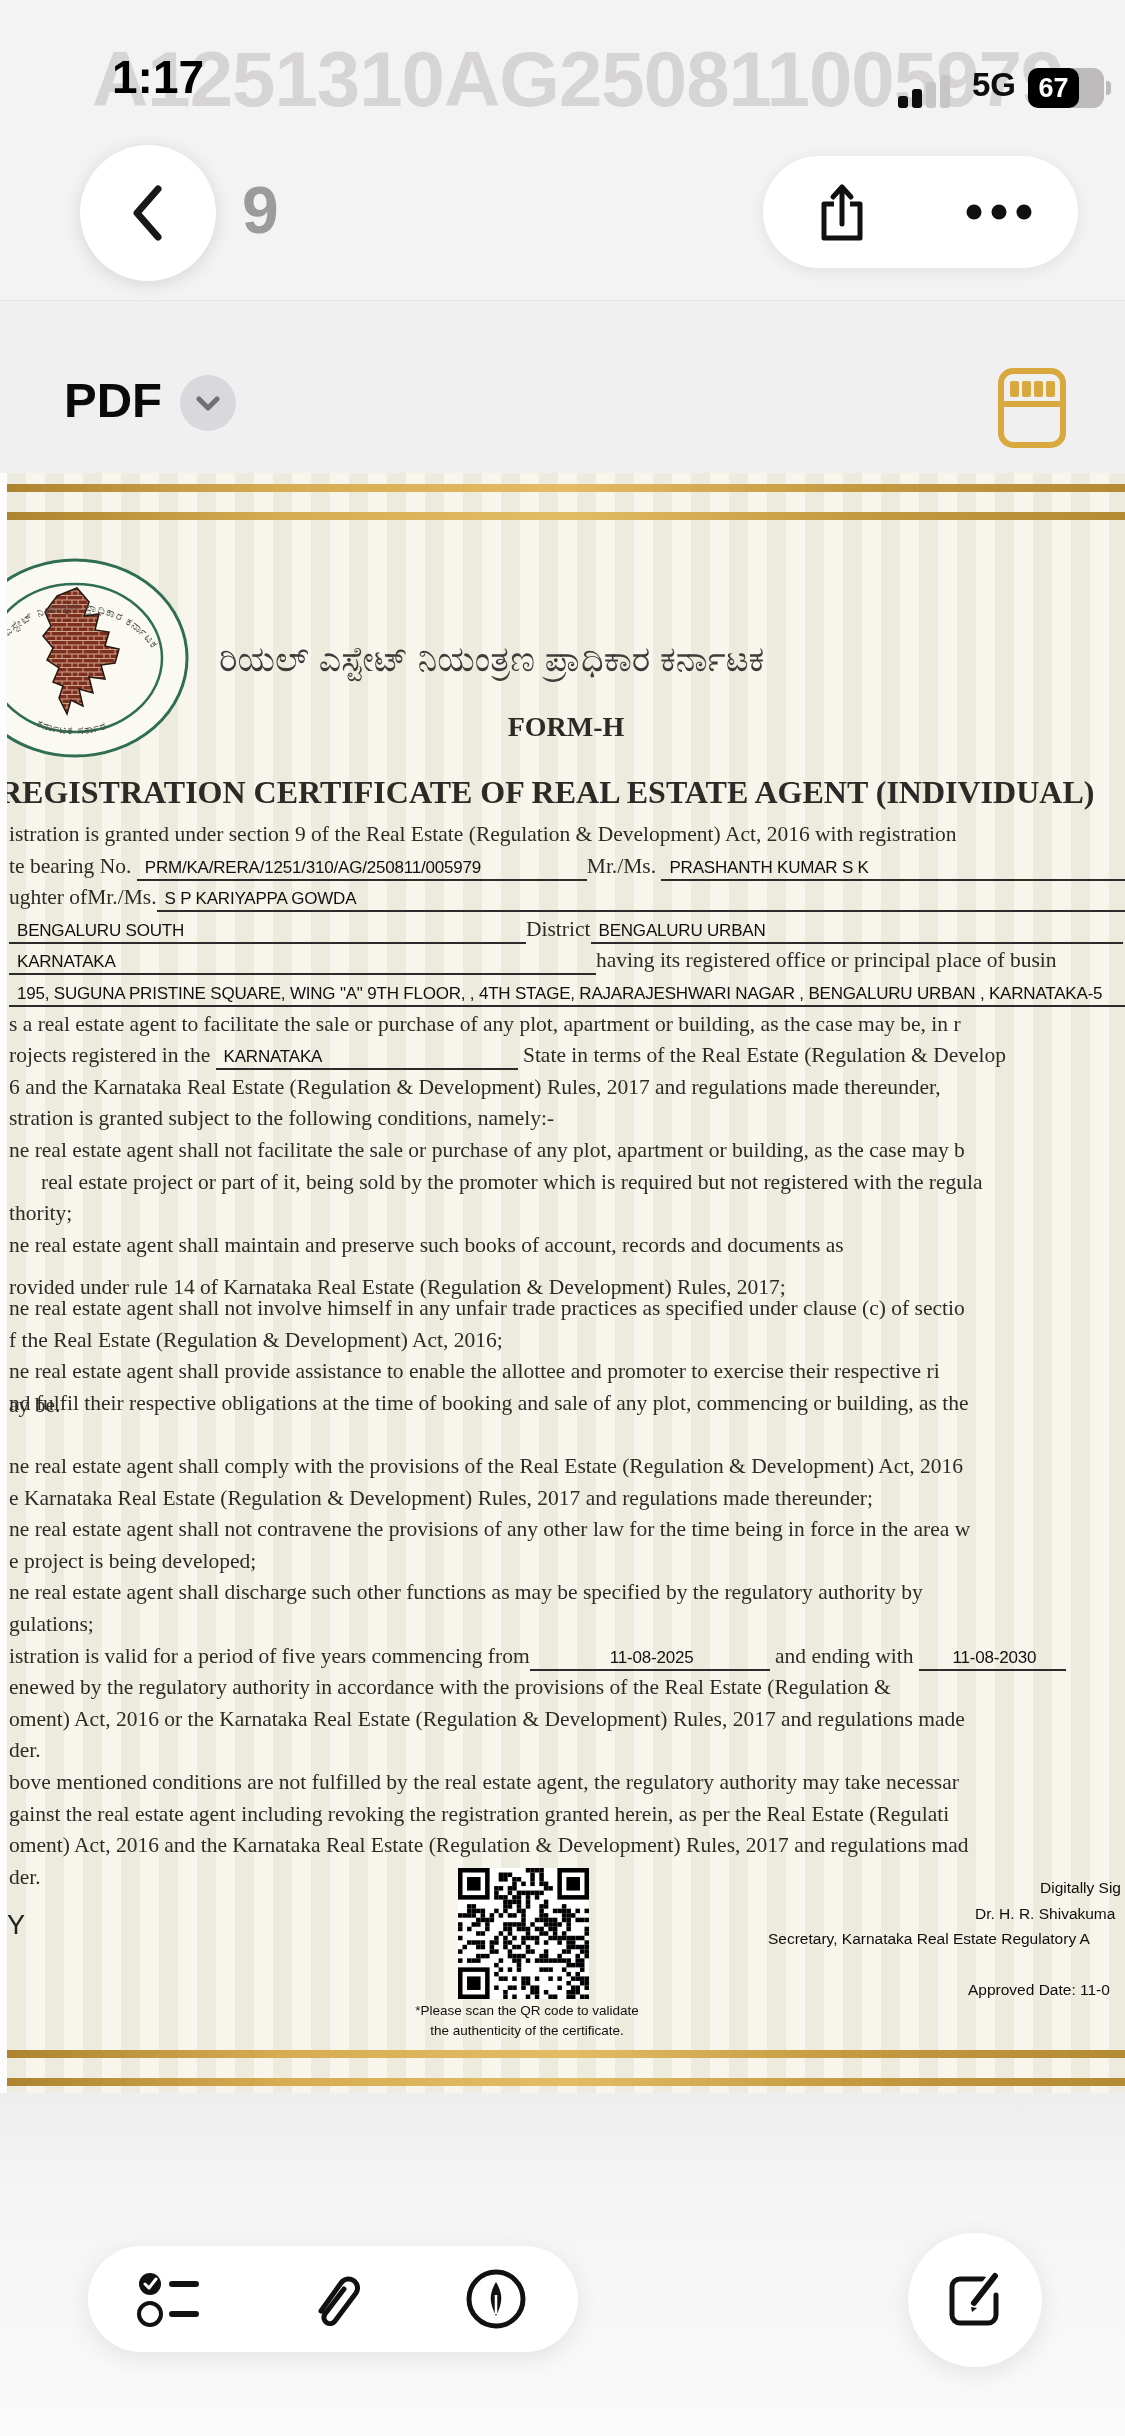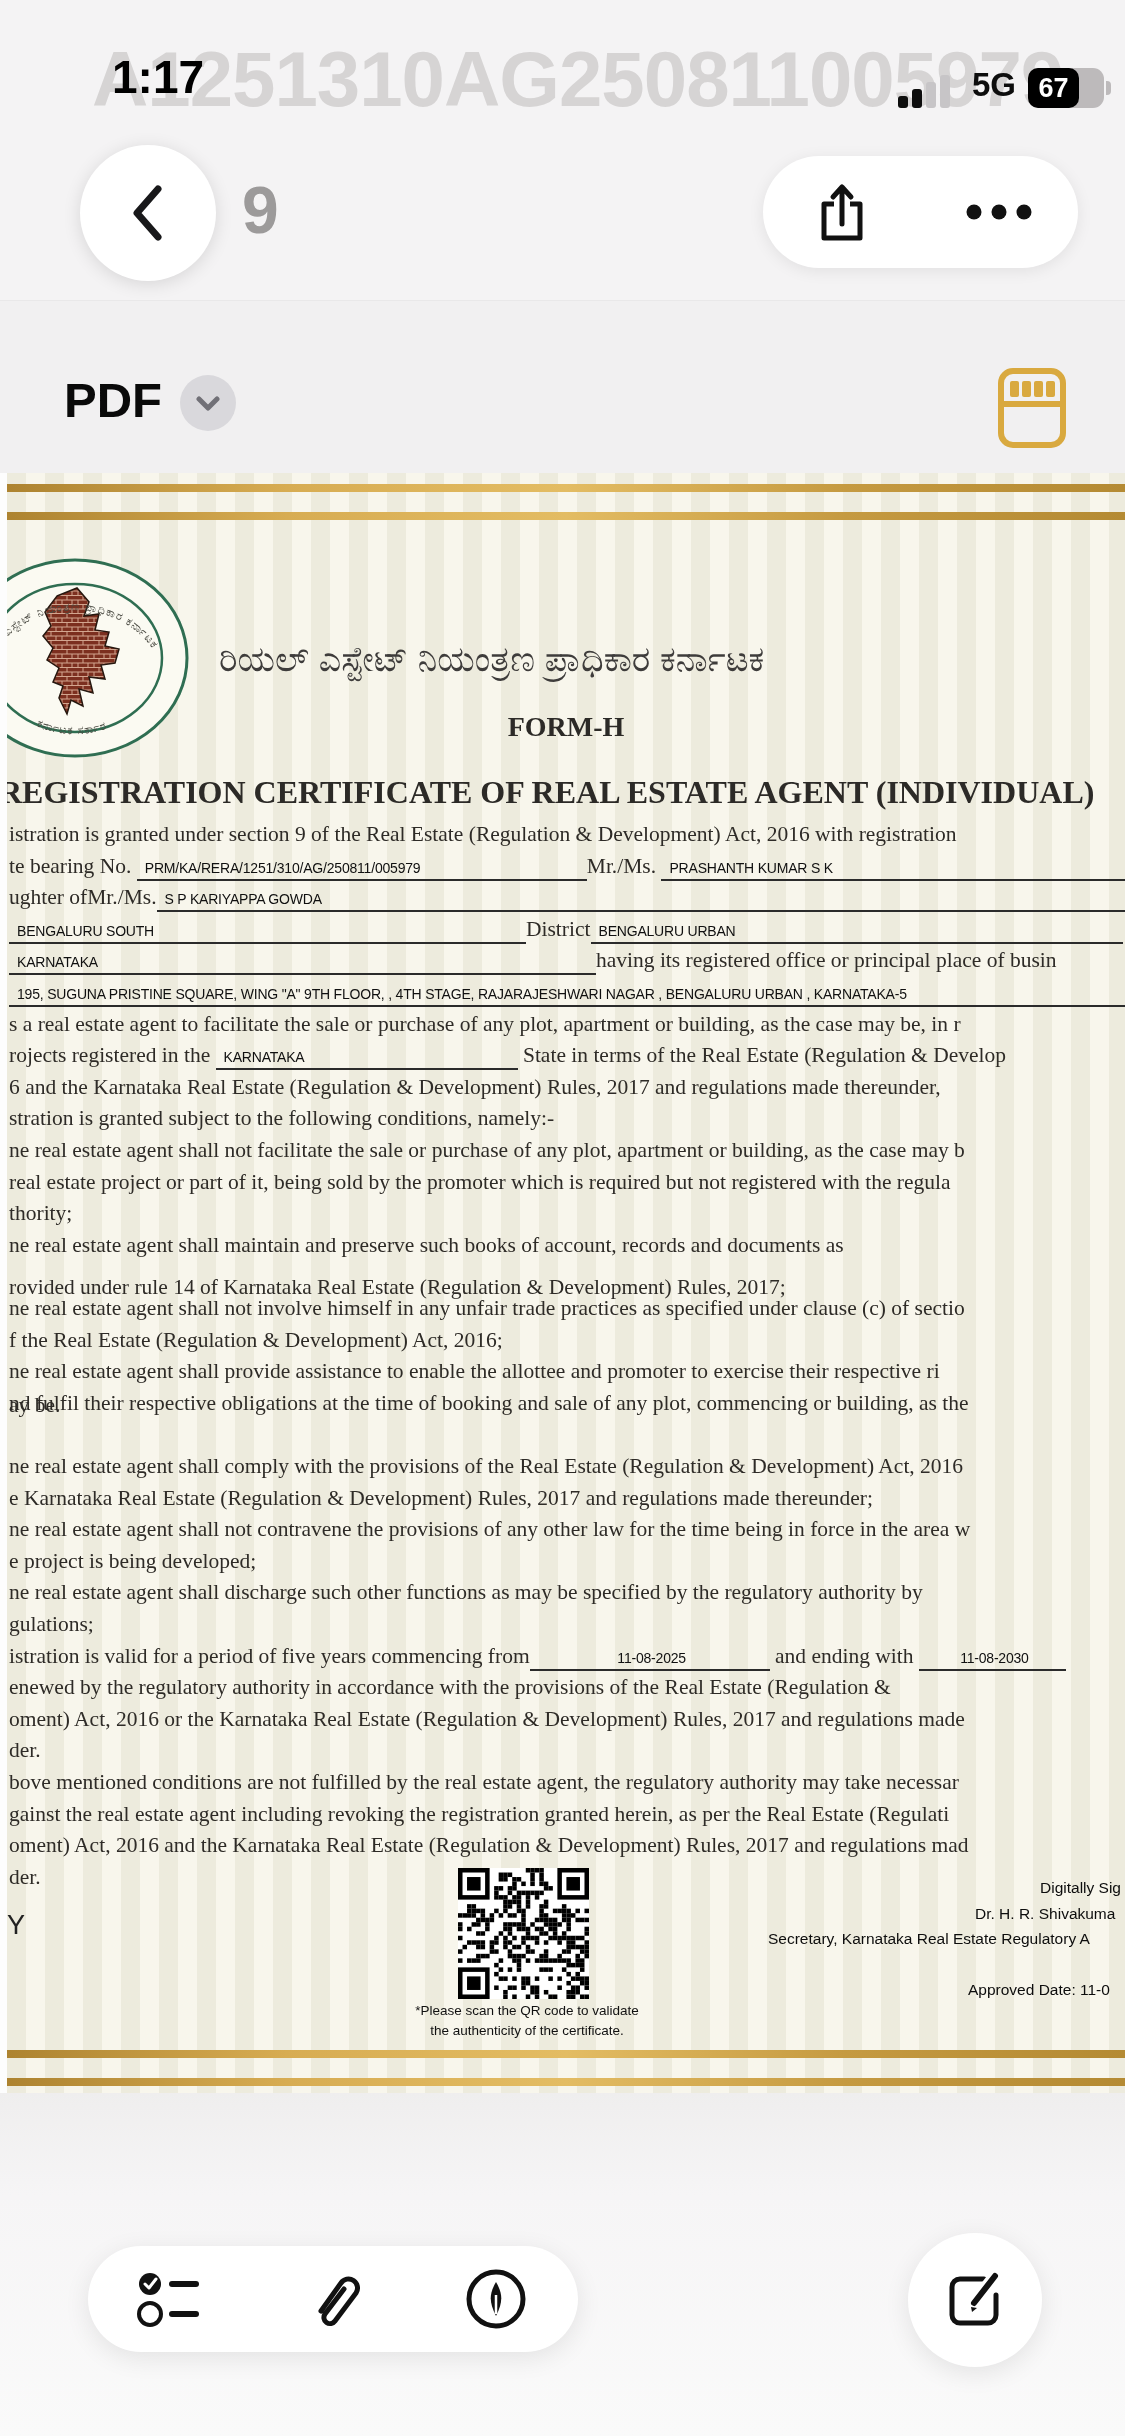--- a/index.html
+++ b/index.html
@@ -47,21 +47,21 @@
   #authority-kn{left:212px;top:166px;font-size:35px;color:#3e3c3b;white-space:nowrap;}
   .centerline{left:0;width:1118px;text-align:center;font-family:"Liberation Serif","DejaVu Serif",serif;
     font-weight:700;color:#2c2a27;white-space:nowrap;}
   #form-no{top:238px;font-size:28px;}
   #form-rule{top:270px;font-size:26px;}
   #cert-title{top:301px;font-size:32px;left:-8px;text-align:left;}
 
   #bodylines .bl{position:absolute;left:2px;white-space:nowrap;font-family:"Liberation Serif","DejaVu Serif",serif;
     font-size:21.5px;color:#2e2b27;}
   .blank{display:inline-block;border-bottom:2px solid #2b2b2b;vertical-align:baseline;padding:0 4px 0 8px;}
-  .val{font-family:"Liberation Sans",sans-serif;font-size:14px;color:#101010;letter-spacing:-0.2px;}
+  .val{font-family:"Liberation Sans",sans-serif;font-size:17px;color:#101010;letter-spacing:-0.2px;}
   .ctr{text-align:center;}
 
   #qr-box{left:451px;top:1395px;width:131px;height:131px;background:#fff;}
   .qr-caption{left:330px;width:380px;text-align:center;font-size:13.5px;color:#111;}
   #sig-left-fragment{left:0;top:1437px;font-size:27px;color:#222;}
   .sig{white-space:nowrap;font-size:15.5px;color:#0d0d0d;}
 
   
   #below-doc{left:0;top:2093px;width:1125px;height:343px;
     background:linear-gradient(#efeeee,#f6f5f6 30%,#fafafa);}
@@ -164,21 +164,21 @@
       <div class="bl" style="top: 380.6px;"><span>te bearing No.  </span><span class="blank" style="min-width: 438px;"><span class="val">PRM/KA/RERA/1251/310/AG/250811/005979</span></span><span>Mr./Ms.  </span><span class="blank" style="min-width: 470px;"><span class="val">PRASHANTH KUMAR S K</span></span></div>
       <div class="bl" style="top: 412.2px;"><span>ughter ofMr./Ms.</span><span class="blank" style="min-width: 960px;"><span class="val">S P KARIYAPPA GOWDA</span></span></div>
       <div class="bl" style="top: 443.8px;"><span class="blank" style="min-width: 505px;"><span class="val">BENGALURU SOUTH</span></span><span>District</span><span class="blank" style="min-width: 520px;"><span class="val">BENGALURU URBAN</span></span></div>
       <div class="bl" style="top: 475.4px;"><span class="blank" style="min-width: 575px;"><span class="val">KARNATAKA</span></span><span>having its registered office or principal place of busin</span></div>
       <div class="bl" style="top: 507px;"><span class="blank" style="min-width: 1118px;"><span class="val">195, SUGUNA PRISTINE SQUARE, WING "A" 9TH FLOOR,  , 4TH STAGE, RAJARAJESHWARI NAGAR , BENGALURU URBAN , KARNATAKA-5</span></span></div>
       <div class="bl" style="top: 538.6px;"><span>s a real estate agent to facilitate the sale or purchase of any plot, apartment or building, as the case may  be, in r</span></div>
       <div class="bl" style="top: 570.2px;"><span>rojects registered in the </span><span class="blank" style="min-width: 290px;"><span class="val">KARNATAKA</span></span><span> State in terms of the Real Estate (Regulation &amp; Develop</span></div>
       <div class="bl" style="top: 601.8px;"><span>6 and the Karnataka Real Estate (Regulation &amp; Development) Rules, 2017 and regulations made thereunder,</span></div>
       <div class="bl" style="top: 633.4px;"><span>stration is granted subject to the following conditions, namely:-</span></div>
       <div class="bl" style="top: 665px;"><span>ne real estate agent shall not facilitate the sale or purchase of any plot, apartment or building, as the case may b</span></div>
-      <div class="bl" style="top: 696.6px;"><span>real estate project or part of it, being sold by the promoter which is required but not registered with the regula</span></div>
+      <div class="bl" style="top: 696.6px; margin-left: 32px;"><span>real estate project or part of it, being sold by the promoter which is required but not registered with the regula</span></div>
       <div class="bl" style="top: 728.2px;"><span>thority;</span></div>
       <div class="bl" style="top: 759.8px;"><span>ne real estate agent shall maintain and preserve such books of account, records and documents as</span></div>
       <div class="bl" style="top: 802px;"><span>rovided under rule 14 of Karnataka Real Estate (Regulation &amp; Development) Rules, 2017;</span></div>
       <div class="bl" style="top: 823px;"><span>ne real estate agent shall not involve himself in any unfair trade practices as specified under clause (c) of sectio</span></div>
       <div class="bl" style="top: 854.6px;"><span>f the Real Estate (Regulation &amp; Development) Act, 2016;</span></div>
       <div class="bl" style="top: 886.2px;"><span>ne real estate agent shall provide assistance to enable the allottee and promoter to exercise their respective ri</span></div>
       <div class="bl" style="top: 917.8px;"><span>nd fulfil their respective obligations at the time of booking and sale of any plot, commencing or building, as the</span></div>
       <div class="bl" style="top: 896px; margin-top: 24px;"><span>ay be.</span></div>
       <div class="bl" style="top: 981px;"><span>ne real estate agent shall comply with the provisions of the Real Estate (Regulation &amp; Development) Act, 2016</span></div>
       <div class="bl" style="top: 1012.6px;"><span>e Karnataka Real Estate (Regulation &amp; Development) Rules, 2017 and regulations made thereunder;</span></div>

